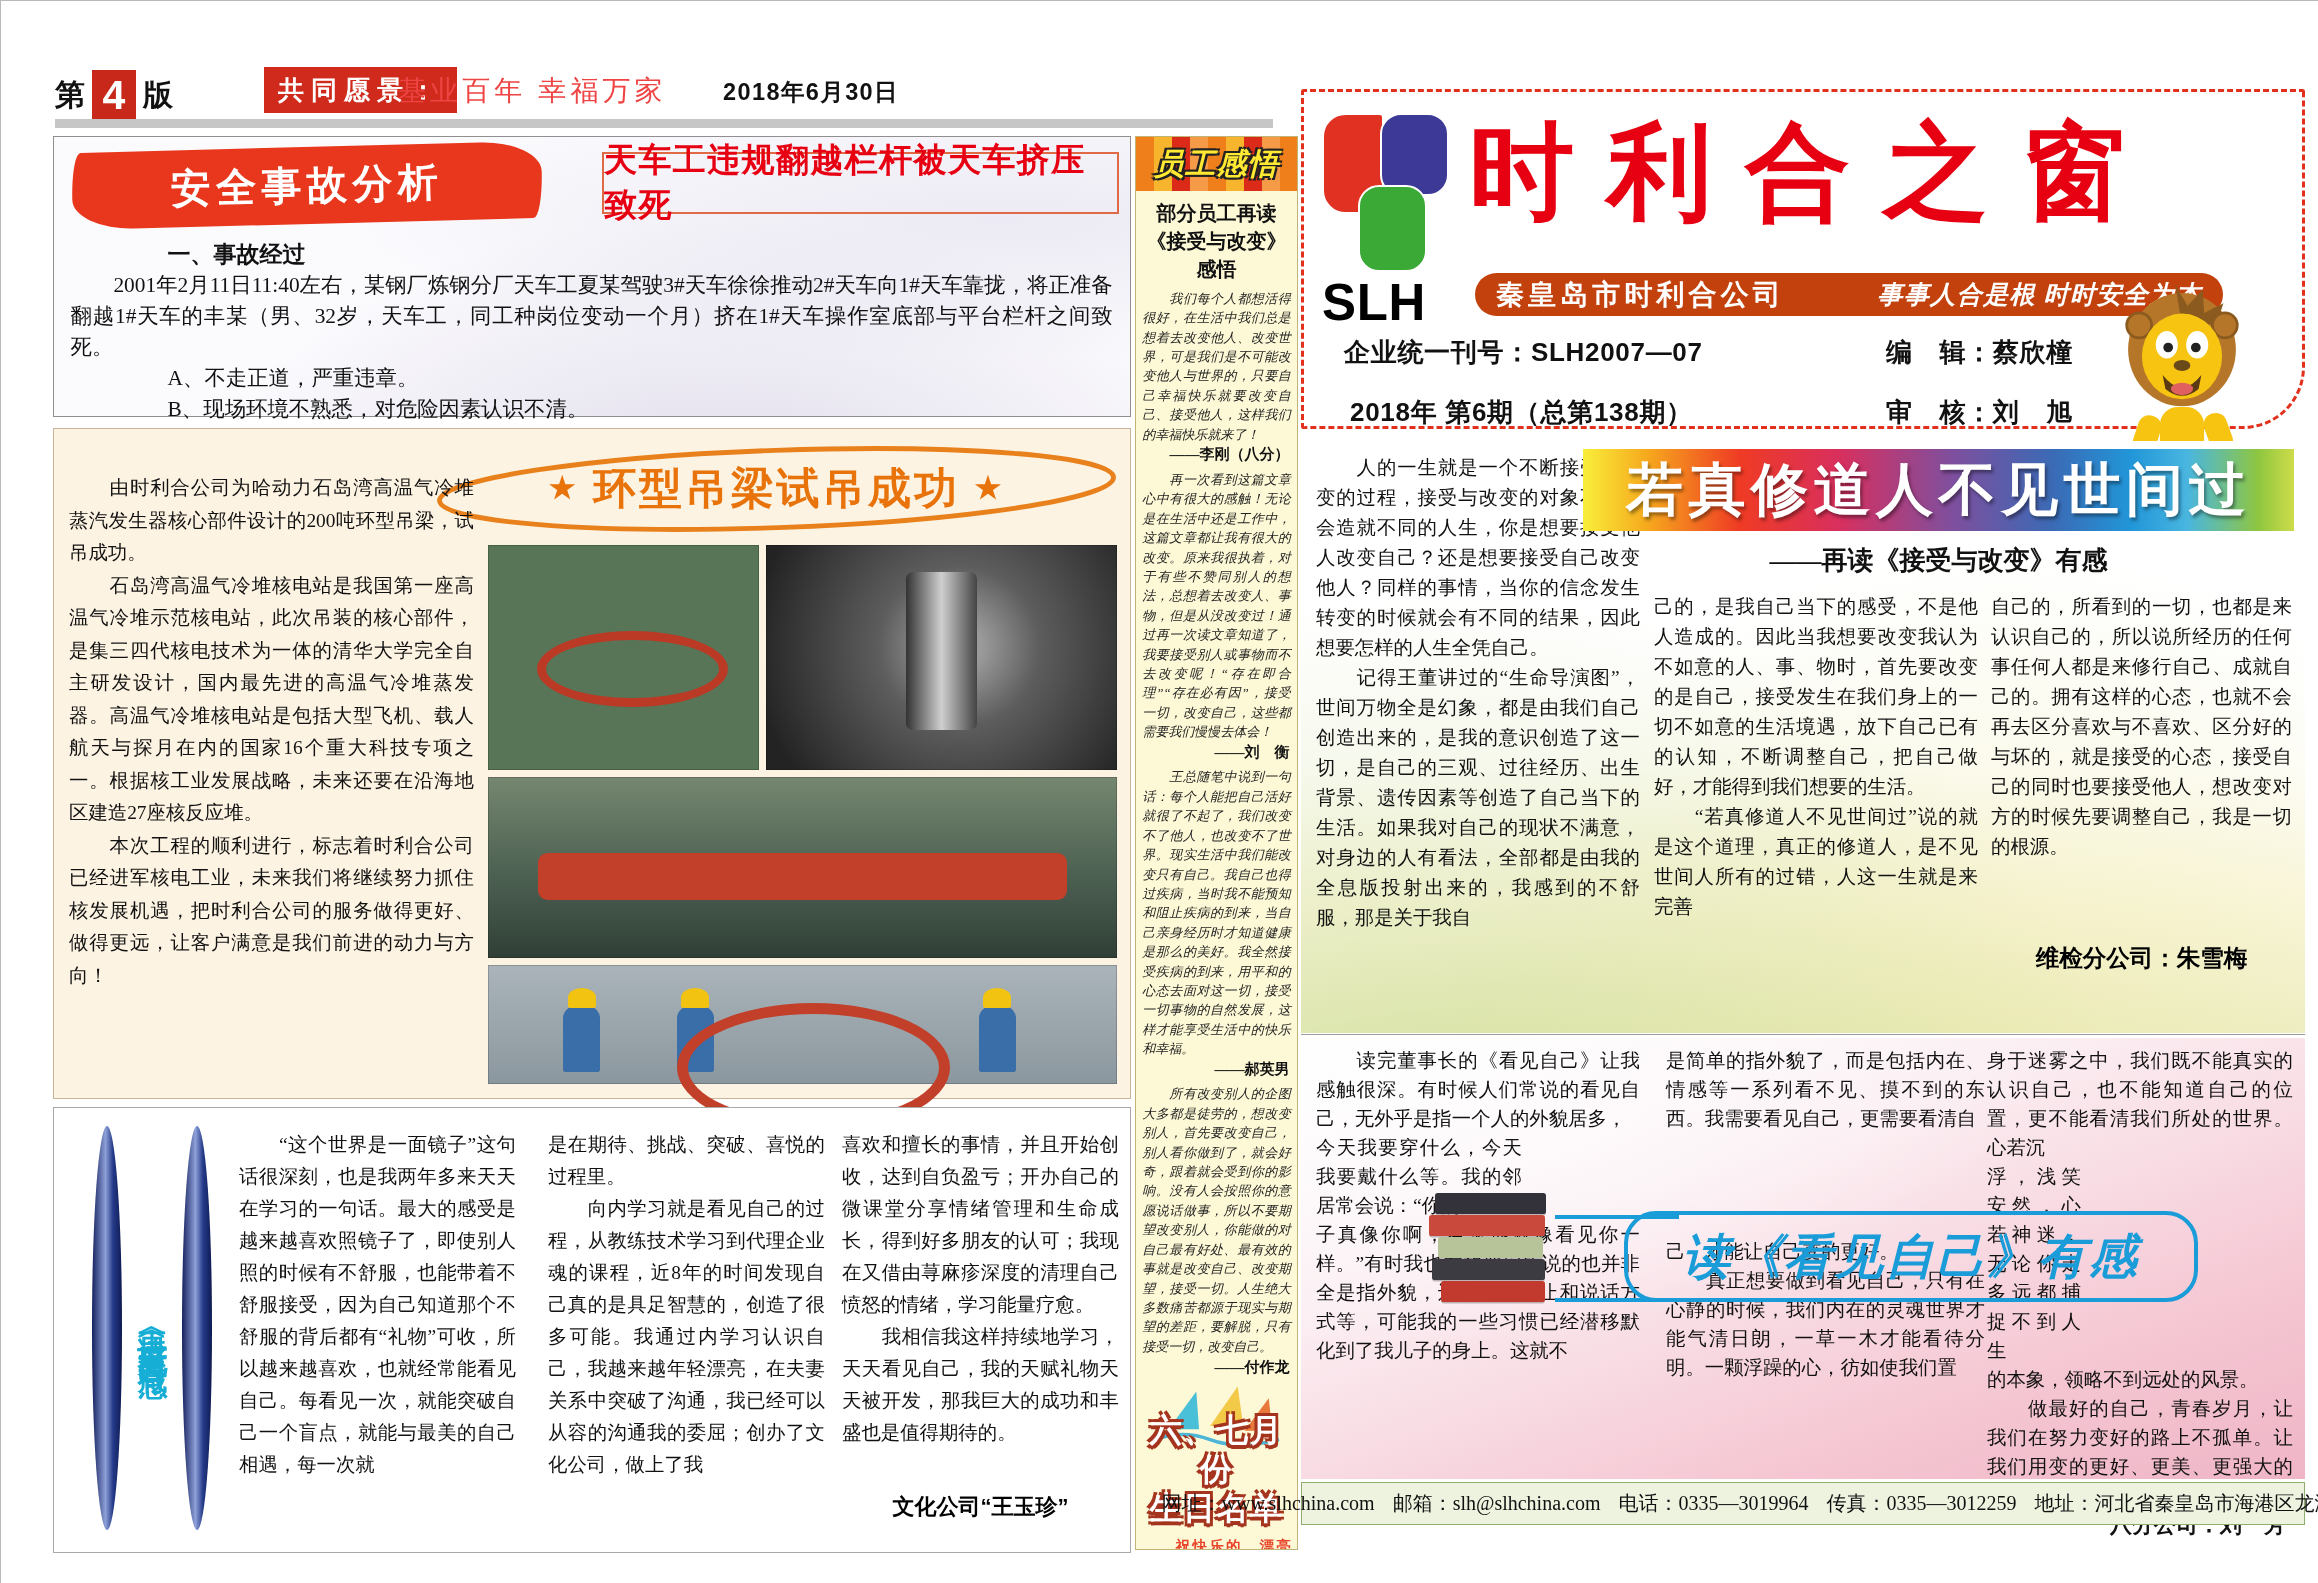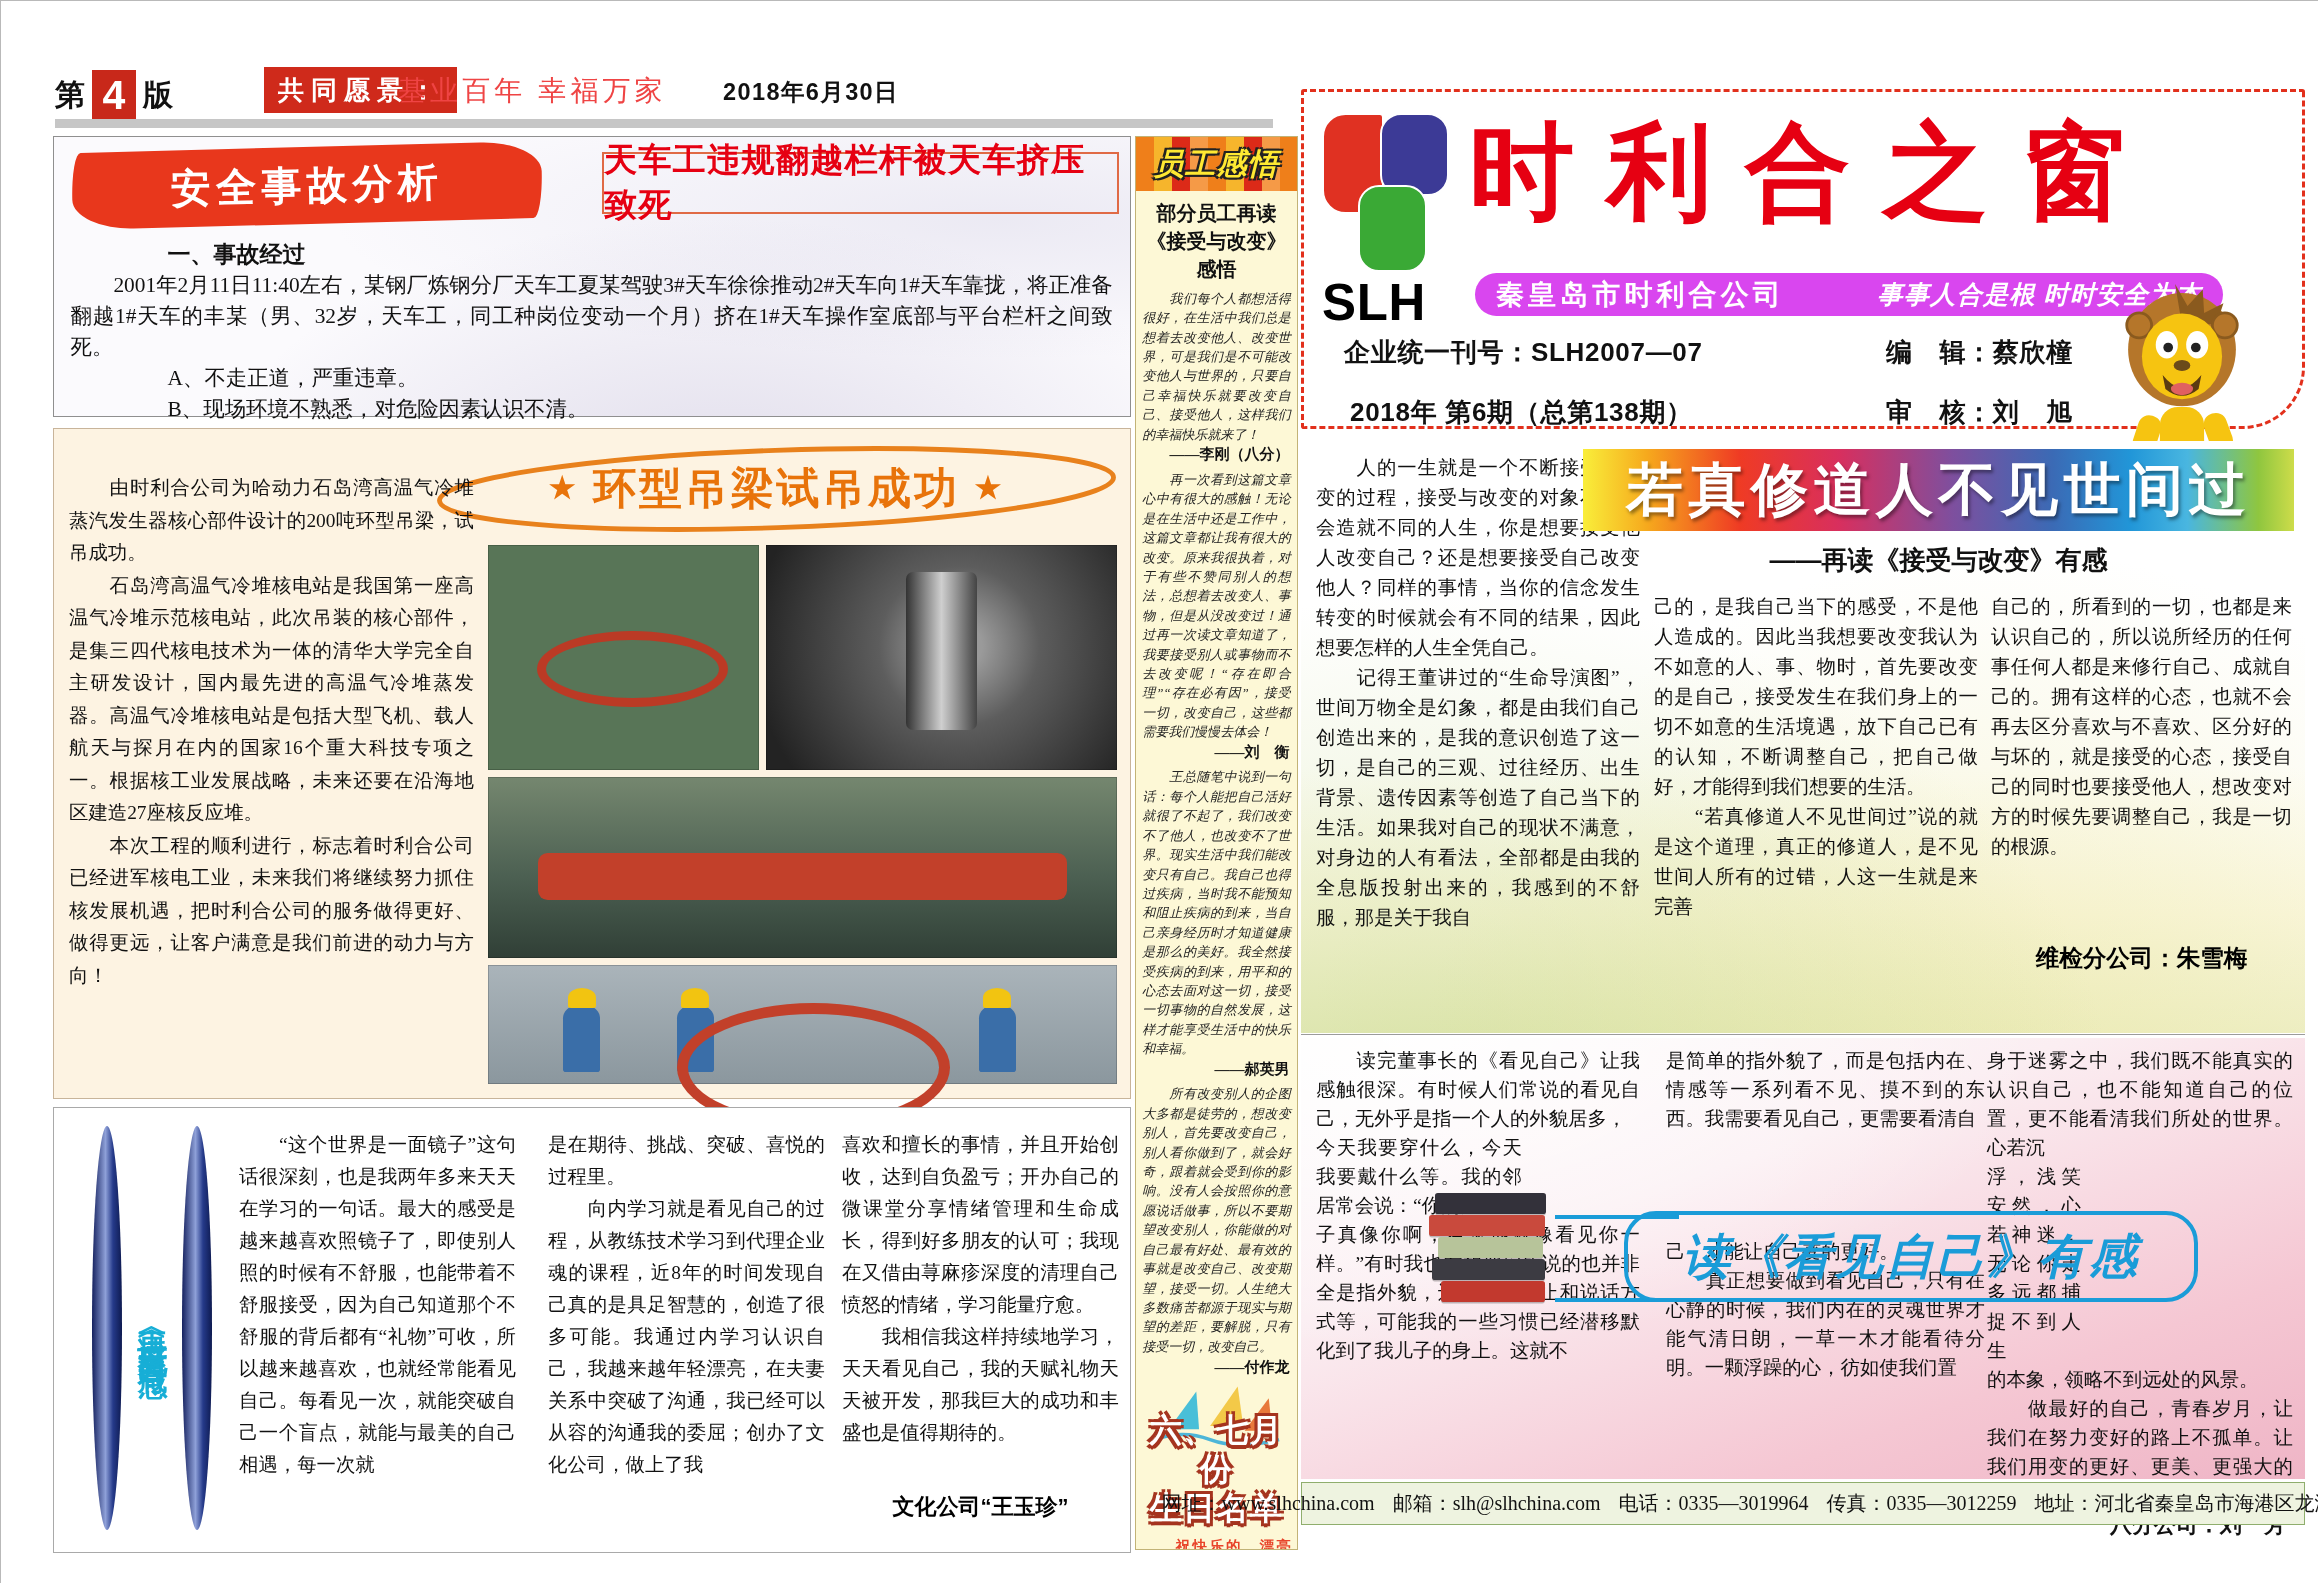--- a/index.html
+++ b/index.html
@@ -104,21 +104,21 @@
         box-sizing:border-box;background:#fff;}
   .logo{position:absolute;left:18px;top:21px;width:131px;height:207px;}
   .logo .b{position:absolute;border:2.8px solid #fff;box-sizing:border-box;}
   .logo .red{left:0;top:0;width:62px;height:101px;background:#e03122;border-radius:23.5px 4.1px 4.1px 23.5px;}
   .logo .blue{left:58px;top:0;width:69px;height:83px;background:#3c3a96;border-radius:21px;}
   .logo .green{left:36px;top:72px;width:69px;height:87px;background:#3aa935;border-radius:21px;}
   .logo .slh{position:absolute;left:0px;top:160px;font-size:51px;font-weight:900;color:#000;
              font-family:"Liberation Sans",sans-serif;letter-spacing:0.7px;}
   .mast-title{position:absolute;left:165px;top:11px;width:760px;text-align:left;color:#e60012;
               font-size:105px;font-weight:900;letter-spacing:33px;white-space:nowrap;}
-  .mast-bar{position:absolute;left:171px;top:181px;width:748px;height:43px;background:#d946ef;border-radius:21.4px;
+  .mast-bar{position:absolute;left:171px;top:181px;width:748px;height:43px;background:#c2410c;border-radius:21.4px;
             display:flex;align-items:center;justify-content:space-between;padding:0 21px;box-sizing:border-box;}
   .mast-bar .co{color:#fff;font-size:28px;font-weight:bold;letter-spacing:4.1px;font-family:"Liberation Sans",sans-serif;}
   .mast-bar .slogan{color:#fff;font-size:25px;font-weight:bold;font-style:italic;letter-spacing:1.4px;}
   .mast-info{position:absolute;font-size:26px;font-weight:bold;color:#111;font-family:"Liberation Sans",sans-serif;letter-spacing:0.7px;}
   .mi1{left:40px;top:243px;} .mi2{left:46px;top:303px;}
   .mi3{left:582px;top:243px;} .mi4{left:582px;top:303px;}
   .lion{position:absolute;left:795px;top:185px;}
 
   
   .cult{left:1300px;top:440px;width:1004px;height:592px;background:
@@ -129,21 +129,21 @@
   .ccol p{margin:0;white-space:pre-line;}
   .cc1{left:15px;top:12.4px;width:324px;height:564px;}
   .cc2{left:353px;top:151px;width:324px;height:415px;}
   .cc3{left:690px;top:151px;width:301px;height:332px;}
   .cult-bar{position:absolute;left:282px;top:8.3px;width:711px;height:82px;display:flex;align-items:center;justify-content:center;
             background:linear-gradient(90deg,#f9ee3a 0%,#f6a91d 9%,#ef3b24 22%,#d82f5e 36%,#7e4f9e 52%,
             #3b6ab5 66%,#2196d8 77%,#49b6e0 85%,#8fc63f 95%,#cddc4a 100%);}
   .cult-bar span{color:#fff;font-size:57px;font-weight:900;letter-spacing:5.5px;font-family:"Liberation Sans",sans-serif;
                  text-shadow:2.1px 2.8px 3.5px rgba(0,0,0,.4);}
   .cult-sub{position:absolute;left:282px;top:102px;width:711px;text-align:center;font-size:26px;font-weight:bold;
-            color:#111;font-family:Liberation Sans, sans-serif;}
+            color:#111;font-family:Liberation Serif, serif;}
   .csig{position:absolute;left:690px;top:501px;width:301px;text-align:center;font-size:23.5px;font-weight:bold;
         font-family:"Liberation Sans",sans-serif;}
   .rdivider{left:1300px;top:1033px;width:1004px;height:1.4px;background:#9b9b9b;}
 
   
   .see{left:1300px;top:1037px;width:1004px;height:441px;background:
        radial-gradient(ellipse at 10% 0%, rgba(255,255,255,.9), transparent 50%),
        linear-gradient(160deg,#fdfcfc 0%,#fbeef2 35%,#f5c7d3 75%,#efb5c6 100%);}
   .scol{position:absolute;font-size:19.4px;line-height:29px;text-align:justify;color:#111;}
   .scol p{margin:0;white-space:pre-line;}

